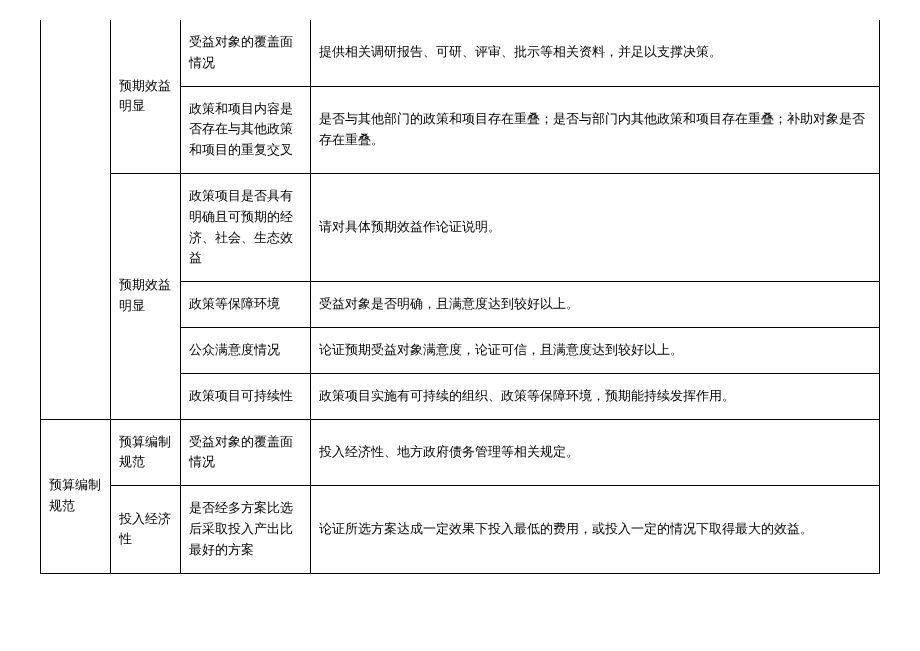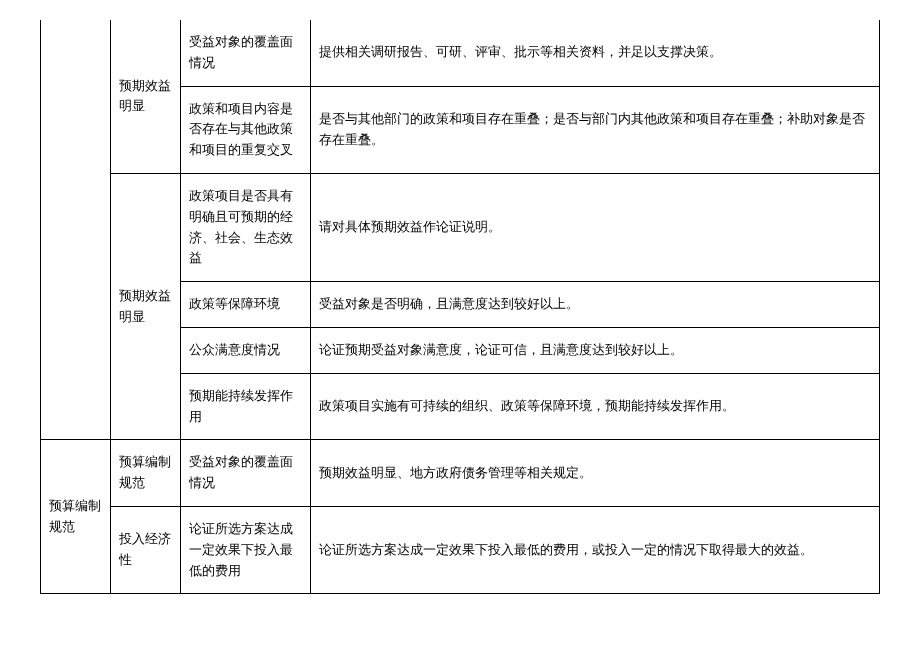--- a/index.html
+++ b/index.html
@@ -74,29 +74,29 @@
     </tr>
     <tr>
       <td>政策等保障环境</td>
       <td>受益对象是否明确，且满意度达到较好以上。</td>
     </tr>
     <tr>
       <td>公众满意度情况</td>
       <td>论证预期受益对象满意度，论证可信，且满意度达到较好以上。</td>
     </tr>
     <tr>
-      <td>预期能持续发挥作用</td>
+      <td>政策项目可持续性</td>
       <td>政策项目实施有可持续的组织、政策等保障环境，预期能持续发挥作用。</td>
     </tr>
 
     <tr>
       <td rowspan="2">预算编制规范</td>
       <td>预算编制规范</td>
       <td>受益对象的覆盖面情况</td>
-      <td>预期效益明显、地方政府债务管理等相关规定。</td>
+      <td>投入经济性、地方政府债务管理等相关规定。</td>
     </tr>
     <tr>
       <td>投入经济性</td>
-      <td>论证所选方案达成一定效果下投入最低的费用</td>
+      <td>是否经多方案比选后采取投入产出比最好的方案</td>
       <td>论证所选方案达成一定效果下投入最低的费用，或投入一定的情况下取得最大的效益。</td>
     </tr>
   </tbody>
 </table>
 
 </body></html>

